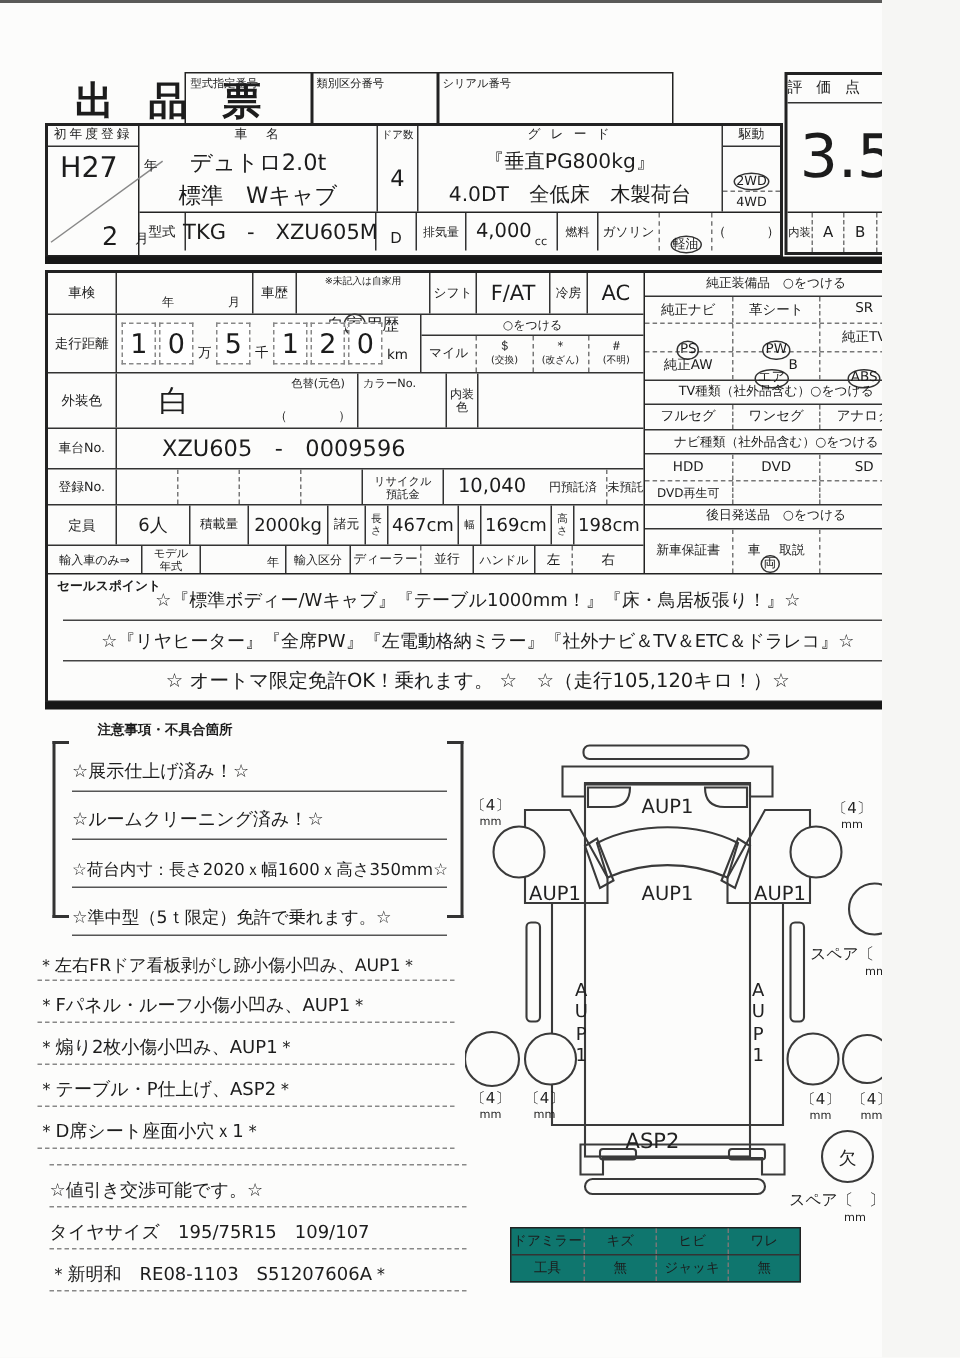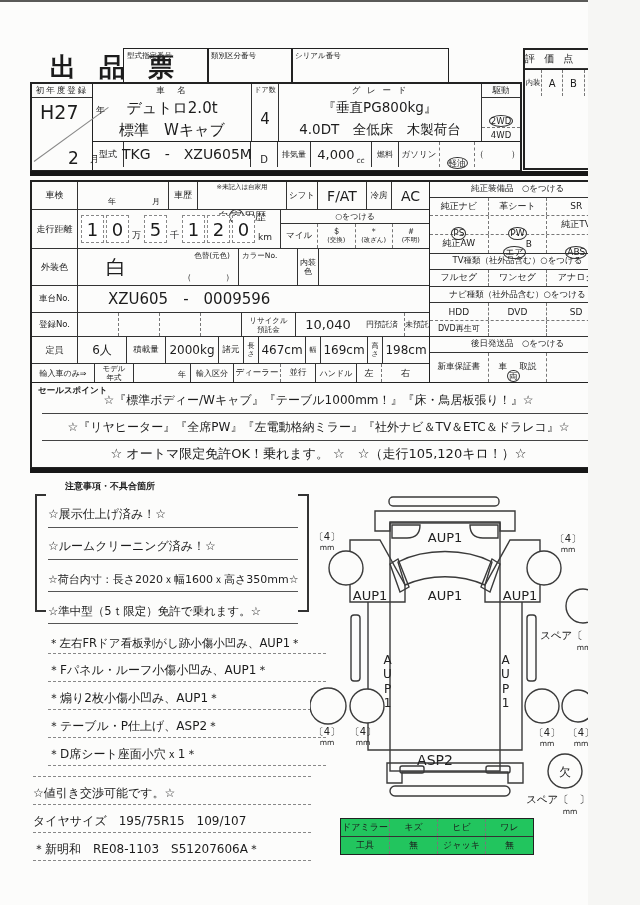--- a/index.html
+++ b/index.html
@@ -27,21 +27,21 @@
   .ssep{border-top:1px solid #444;margin:0 10px;}
   .noteline{font-size:12px;border-bottom:1.5px solid #555;height:27px;display:flex;align-items:flex-end;padding-bottom:4px;white-space:nowrap;}
   .inspline{font-size:12px;border-bottom:1.5px dashed #888;height:25px;display:flex;align-items:flex-end;padding-bottom:2px;white-space:nowrap;}
   .eqrow{display:flex;align-items:stretch;}
   .eqc{flex:1;display:flex;align-items:center;justify-content:center;font-size:9px;border-left:1px dashed #777;white-space:nowrap;}
   .eqc:first-child{border-left:none;}
   .eqhdr{display:flex;align-items:center;justify-content:center;font-size:8.5px;white-space:nowrap;}
   .digitbox{width:21px;height:26px;border:1.5px dashed #888;font-size:18px;display:flex;align-items:center;justify-content:center;margin-right:2px;background:#fff;}
   .unit{font-size:9px;align-self:flex-end;margin:0 3px 2px 1px;}
   .vtext{position:absolute;width:13px;font-size:12px;line-height:1.2;word-break:break-all;text-align:center;color:#222;}
-  .dtable{position:absolute;border:1.5px solid #222;font-size:9px;background:#22c55e;}
+  .dtable{position:absolute;border:1.5px solid #222;font-size:9px;background:#0f766e;}
   .dtr{display:flex;}
   .dtr + .dtr{border-top:1px solid #333;}
   .dtd{border-left:1px dashed #777;text-align:center;padding:2px 0;flex:1;white-space:nowrap;}
   .dtd:first-child{border-left:none;width:48px;flex:none;}
   svg text{fill:#222;}
 </style>
 </head>
 <body>
 
 <div class="page">
@@ -53,20 +53,21 @@
   </div>
   <div class="hbox" style="left:207px;width:84px;">
     <span class="hbox-label">類別区分番号</span>
   </div>
   <div class="hbox" style="left:291px;width:156px;">
     <span class="hbox-label">シリアル番号</span>
   </div>
 
   <div class="abs b2 col" style="left:523px;top:48px;width:80px;height:118px;background:#fcfcfb;">
     <div class="sb" style="font-size:10px;letter-spacing:3px;line-height:18px;height:18px;">評 価 点</div>
+    <div class="cell" style="flex:1;font-size:40px;">3.5</div>
     <div class="row" style="height:26px;border-top:1.5px solid #222;">
       <div class="cell stack" style="width:16px;font-size:7.5px;border-right:1px dashed #777;">内装</div>
       <div class="cell dr" style="flex:1;font-size:10px;">A</div>
       <div class="cell dr" style="flex:1;font-size:10px;">B</div>
       <div class="cell" style="flex:1;font-size:10px;">
           <span class="circle1">C</span>
         </div>
     </div>
   </div>
 
@@ -321,21 +322,21 @@
   <div class="abs" style="left:65px;top:480px;font-size:9px;font-weight:bold;">注意事項・不具合箇所</div>
   <div class="abs" style="left:35px;top:494px;width:9px;height:114px;border-left:2px solid #333;border-top:2px solid #333;border-bottom:2px solid #333;"></div>
   <div class="abs" style="left:298px;top:494px;width:9px;height:114px;border-right:2px solid #333;border-top:2px solid #333;border-bottom:2px solid #333;"></div>
   <div class="abs col" style="left:48px;top:496px;width:250px;">
     <div class="noteline">☆展示仕上げ済み！☆</div>
     <div class="noteline">☆ルームクリーニング済み！☆</div>
     <div class="noteline" style="font-size:11px;">☆荷台内寸：長さ2020ｘ幅1600ｘ高さ350mm☆</div>
     <div class="noteline" style="font-size:11.5px;">☆準中型（5ｔ限定）免許で乗れます。☆</div>
   </div>
 
-  <div class="abs col" style="left:48px;top:626px;width:278px;">
+  <div class="abs col" style="left:25px;top:626px;width:278px;">
     <div class="inspline" style="font-size:11.5px;">＊左右FRドア看板剥がし跡小傷小凹み、AUP1＊</div>
     <div class="inspline">＊Fパネル・ルーフ小傷小凹み、AUP1＊</div>
     <div class="inspline">＊煽り2枚小傷小凹み、AUP1＊</div>
     <div class="inspline">＊テーブル・P仕上げ、ASP2＊</div>
     <div class="inspline">＊D席シート座面小穴ｘ1＊</div>
   </div>
   <div class="abs col" style="left:33px;top:762px;width:278px;">
     <div class="inspline" style="height:12px;"></div>
     <div class="inspline">☆値引き交渉可能です。☆</div>
     <div class="inspline">タイヤサイズ　195/75R15　109/107</div>

